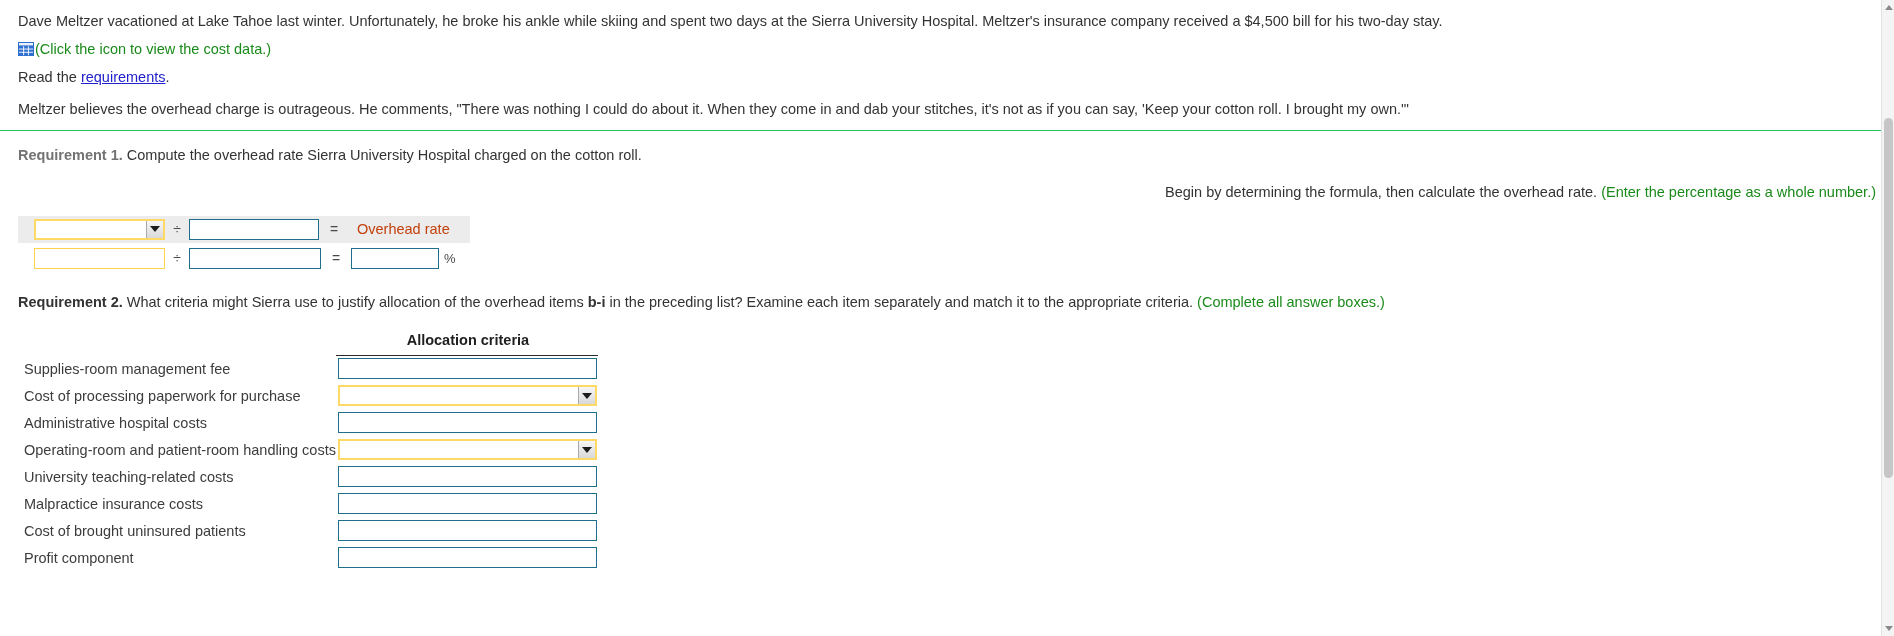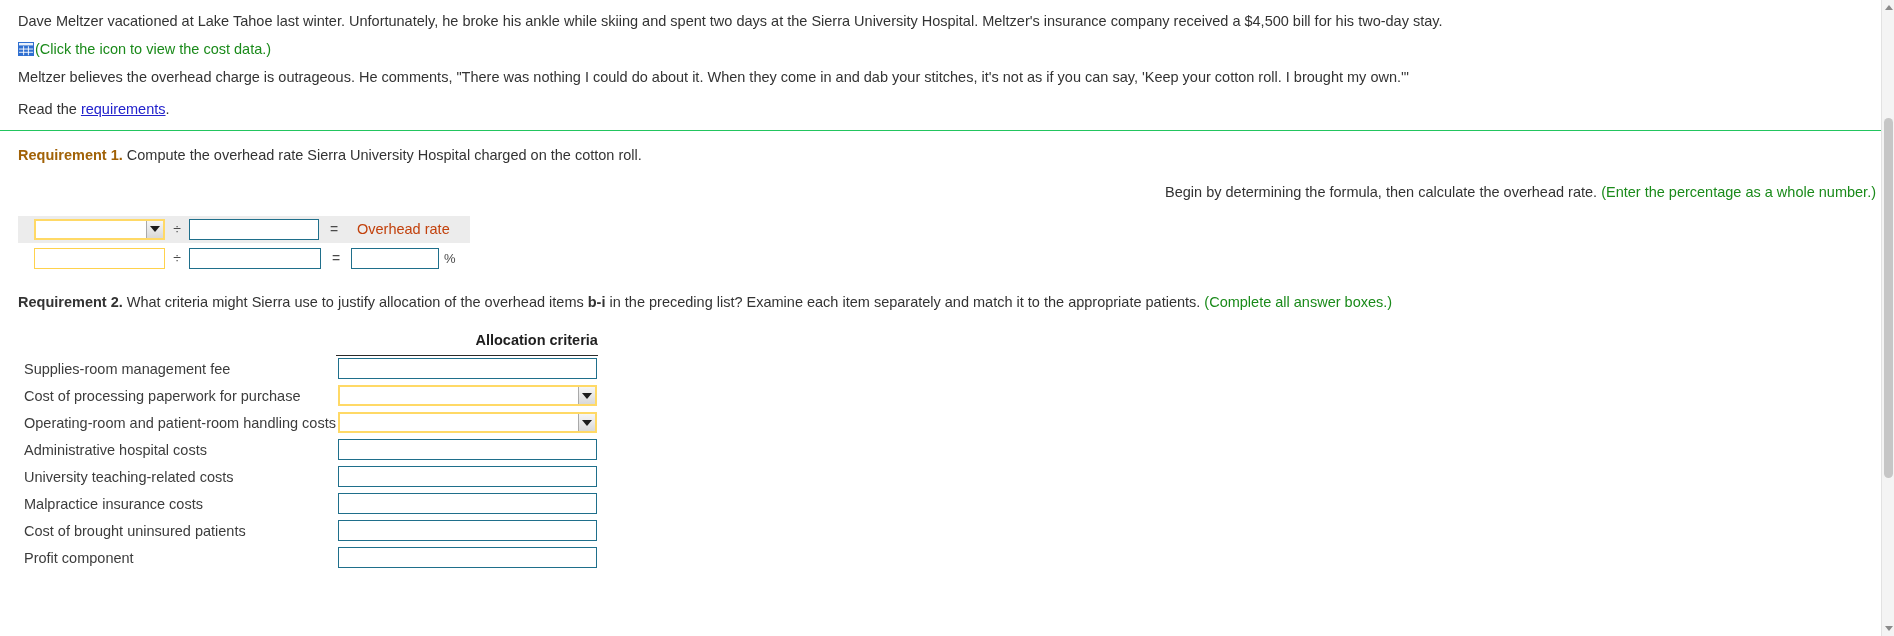--- a/index.html
+++ b/index.html
@@ -52,21 +52,21 @@
 
   
   .req-area {
     padding: 14px 18px 0 18px;
   }
   .req-heading {
     margin: 0 0 0 0;
     line-height: 1.5;
     color: #333333;
   }
-  .req-heading b { color: #a16207; }
+  .req-heading b { color: #737373; }
   .sub-line {
     margin: 15px 0 8px 0;
     line-height: 1.5;
     color: #333333;
     text-align: right;
   }
 
   
   .formula-wrap {
     margin-top: 12px;
@@ -157,21 +157,21 @@
     color: #333333;
   }
 
   
   .alloc-table {
     margin-top: 14px;
     border-collapse: collapse;
   }
   .alloc-table td { padding: 0; vertical-align: middle; }
   .alloc-head-cell {
-    text-align: right;
+    text-align: center;
     font-weight: bold;
     color: #1f1f1f;
     font-size: 14.5px;
     padding-bottom: 3px !important;
     border-bottom: 1.6px solid #2b2b2b;
   }
   .label-col {
     width: 310px;
     padding-left: 6px !important;
     color: #3c3c3c;
@@ -239,25 +239,25 @@
       <rect x="0" y="0" width="16" height="14" fill="#2f6fd0"></rect>
       <rect x="1" y="1" width="14" height="2.4" fill="#ffffff" opacity="0.9"></rect>
       <rect x="5.2" y="4.2" width="0.9" height="9" fill="#ffffff"></rect>
       <rect x="9.9" y="4.2" width="0.9" height="9" fill="#ffffff"></rect>
       <rect x="1" y="6.6" width="14" height="0.9" fill="#ffffff"></rect>
       <rect x="1" y="9.8" width="14" height="0.9" fill="#ffffff"></rect>
     </svg>
     <span class="green-note">(Click the icon to view the cost data.)</span>
   </div>
 
-  <p class="para">Meltzer believes the overhead charge is outrageous. He comments, "There was nothing I could do about it. When they come in and dab your stitches, it's not as if you can say, 'Keep your cotton roll. I brought my own.'"</p>
-
   <p class="para">
     <span>Read the </span><a class="link">requirements</a><span>.</span>
   </p>
+
+  <p class="para">Meltzer believes the overhead charge is outrageous. He comments, "There was nothing I could do about it. When they come in and dab your stitches, it's not as if you can say, 'Keep your cotton roll. I brought my own.'"</p>
 </div>
 
 <div class="req-area">
 
   <p class="req-heading">
     <b>Requirement 1.</b><span> Compute the overhead rate Sierra University Hospital charged on the cotton roll.</span>
   </p>
 
   <p class="sub-line">
     <span>Begin by determining the formula, then calculate the overhead rate. </span><span class="green-note">(Enter the percentage as a whole number.)</span>
@@ -283,21 +283,21 @@
       <div class="op">÷</div>
       <div class="teal-box wide"></div>
       <div class="op equals">=</div>
       <div class="teal-box short"></div>
       <div class="pct">%</div>
     </div>
 
   </div>
 
   <p class="req2">
-    <b>Requirement 2.</b><span> What criteria might Sierra use to justify allocation of the overhead items </span><b>b-i</b><span> in the preceding list? Examine each item separately and match it to the appropriate patients. </span><span class="green-note">(Complete all answer boxes.)</span>
+    <b>Requirement 2.</b><span> What criteria might Sierra use to justify allocation of the overhead items </span><b>b-i</b><span> in the preceding list? Examine each item separately and match it to the appropriate criteria. </span><span class="green-note">(Complete all answer boxes.)</span>
   </p>
 
   <table class="alloc-table">
     <tbody>
       <tr>
         <td class="label-col"></td>
         <td class="input-col alloc-head-cell">Allocation criteria</td>
       </tr>
 
       <tr>
@@ -313,39 +313,39 @@
           <div class="criteria-select">
             <div class="inner" style="flex:1;background:#fff"></div>
             <div class="select-arrow">
                 <span class="caret"></span>
               </div>
           </div>
         </td>
       </tr>
 
       <tr>
+        <td class="label-col">Administrative hospital costs</td>
+        <td class="input-col">
+          <div class="criteria-text"></div>
+        </td>
+      </tr>
+
+      <tr>
         <td class="label-col">Operating-room and patient-room handling costs</td>
         <td class="input-col">
           <div class="criteria-select">
             <div class="inner" style="flex:1;background:#fff"></div>
             <div class="select-arrow">
                 <span class="caret"></span>
               </div>
           </div>
         </td>
       </tr>
 
       <tr>
-        <td class="label-col">Administrative hospital costs</td>
-        <td class="input-col">
-          <div class="criteria-text"></div>
-        </td>
-      </tr>
-
-      <tr>
         <td class="label-col">University teaching-related costs</td>
         <td class="input-col">
           <div class="criteria-text"></div>
         </td>
       </tr>
 
       <tr>
         <td class="label-col">Malpractice insurance costs</td>
         <td class="input-col">
           <div class="criteria-text"></div>

